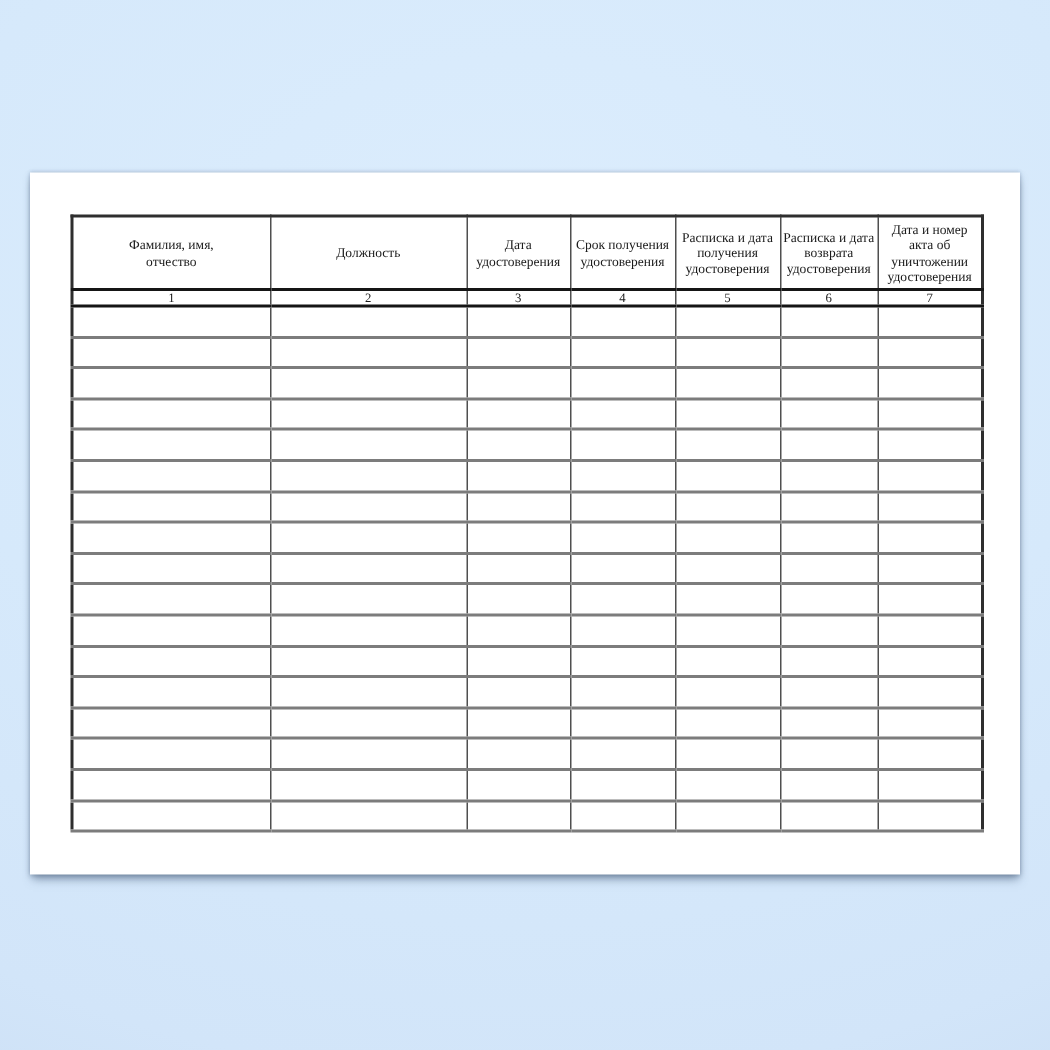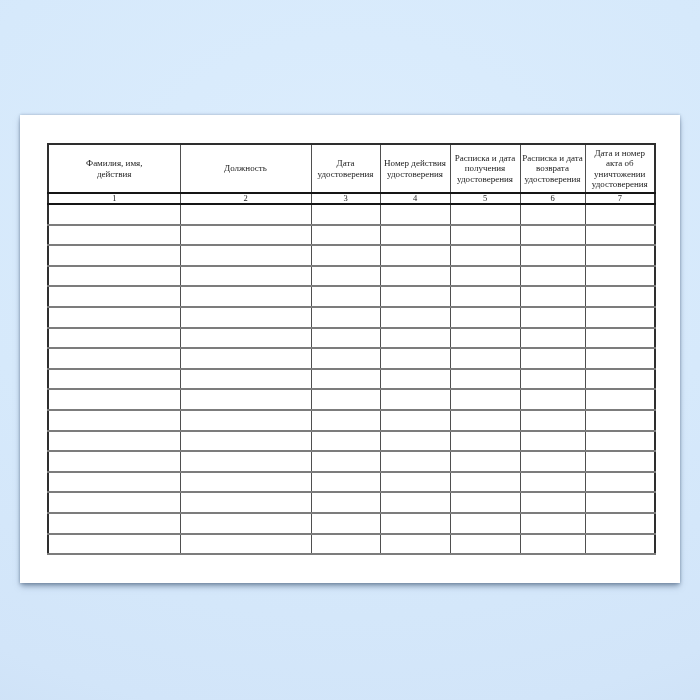--- a/index.html
+++ b/index.html
@@ -83,25 +83,25 @@
           <col class="c2">
           <col class="c3">
           <col class="c4">
           <col class="c5">
           <col class="c6">
           <col class="c7">
         </colgroup>
       <thead>
         <tr class="header-row" id="header-row">
             <th>Фамилия, имя,
-действия</th>
+отчество</th>
             <th>Должность</th>
             <th>Дата
 удостоверения</th>
-            <th>Номер действия
+            <th>Срок получения
 удостоверения</th>
             <th>Расписка и дата
 получения
 удостоверения</th>
             <th>Расписка и дата
 возврата
 удостоверения</th>
             <th>Дата и номер
 акта об
 уничтожении

